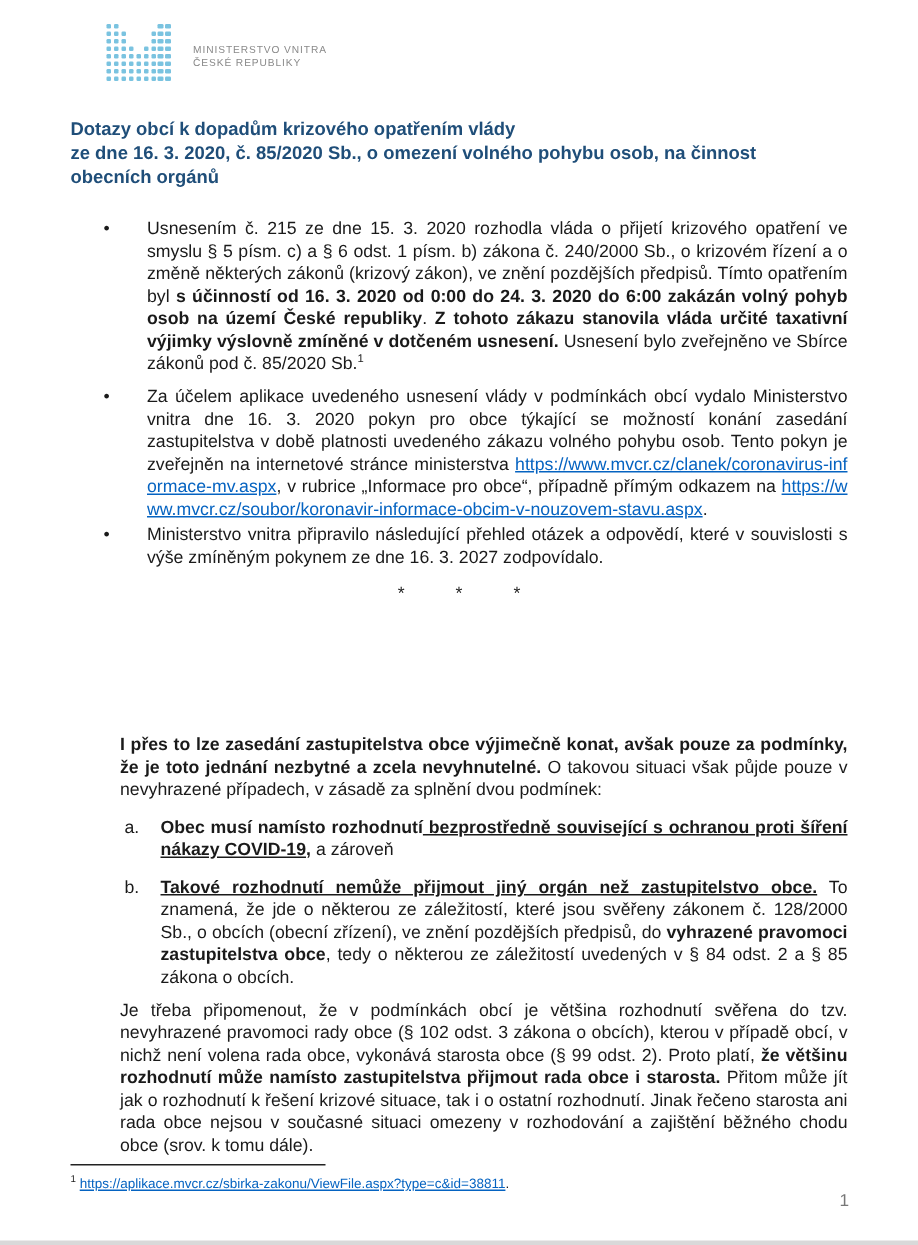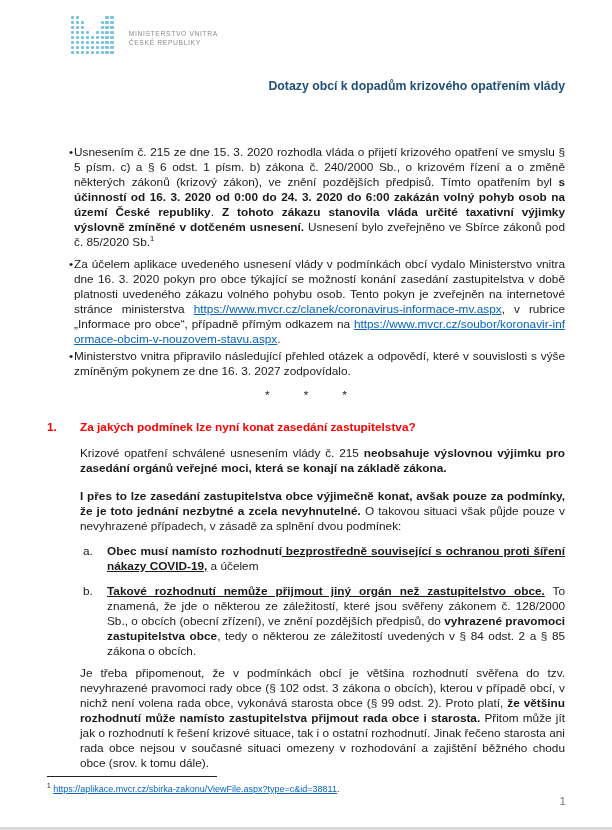--- a/index.html
+++ b/index.html
@@ -21,29 +21,29 @@
   .dot { width:3.6px; height:3.6px; margin:0.7px; border-radius:0.9px; background:transparent; }
   .dot.on { background:var(--logo_dot,#7ac3e0); }
   .logo-text {
     margin-left:14px; margin-top:14px;
     font-size:6.8px; line-height:9px; letter-spacing:0.6px;
     color:var(--logo_text,#8a8a8a); white-space:nowrap;
   }
 
   .doc-title {
     top:78px; left:47px; width:518px;
-    text-align:right; font-weight:bold;
+    text-align:left; font-weight:bold;
     font-size:12.3px; line-height:16px;
     color:var(--title,#1f4e79);
   }
 
   
   .bullet { left:68px; width:497px; }
   .bullet .marker { position:absolute; left:1px; top:0; }
-  .bullet .btext { display:block; margin-left:6px; text-align:justify; }
+  .bullet .btext { display:block; margin-left:30px; text-align:justify; }
 
   
   .stars { top:388px; left:47px; width:518px; display:flex; justify-content:center; gap:34px; font-size:11.8px; }
 
   
   .question { top:420px; left:47px; width:518px; font-weight:bold; color:var(--heading_red,#ff0000); }
   .question .qnum { display:inline-block; width:33px; }
 
   
   .para { left:80px; width:485px; text-align:justify; }
@@ -164,20 +164,22 @@
         </div>
       </div>
     <div class="logo-text">
       <div>MINISTERSTVO VNITRA</div>
       <div>ČESKÉ REPUBLIKY</div>
     </div>
   </div>
 
   <div class="abs doc-title">
     <div>Dotazy obcí k dopadům krizového opatřením vlády</div>
+    <div>ze dne 16. 3. 2020, č. 85/2020 Sb., o omezení volného pohybu osob, na činnost</div>
+    <div>obecních orgánů</div>
   </div>
 
   <div class="abs bullet" style="top:145px">
     <span class="marker">•</span>
     <span class="btext"><span>Usnesením č. 215 ze dne 15. 3. 2020 rozhodla vláda o přijetí krizového opatření ve smyslu § 5 písm. c) a § 6 odst. 1 písm. b) zákona č. 240/2000 Sb., o krizovém řízení a o změně některých zákonů (krizový zákon), ve znění pozdějších předpisů. Tímto opatřením byl </span><span class="b">s účinností od 16. 3. 2020 od 0:00 do 24. 3. 2020 do 6:00 zakázán volný pohyb osob na území České republiky</span><span>. </span><span class="b">Z tohoto zákazu stanovila vláda určité taxativní výjimky výslovně zmíněné v dotčeném usnesení.</span><span> Usnesení bylo zveřejněno ve Sbírce zákonů pod č. 85/2020 Sb.</span><sup>1</sup></span>
   </div>
 
   <div class="abs bullet" style="top:257px">
     <span class="marker">•</span>
     <span class="btext"><span>Za účelem aplikace uvedeného usnesení vlády v podmínkách obcí vydalo Ministerstvo vnitra dne 16. 3. 2020 pokyn pro obce týkající se možností konání zasedání zastupitelstva v době platnosti uvedeného zákazu volného pohybu osob. Tento pokyn je zveřejněn na internetové stránce ministerstva </span><span class="link">https://www.mvcr.cz/clanek/coronavirus-informace-mv.aspx</span><span>, v rubrice „Informace pro obce“, případně přímým odkazem na </span><span class="link">https://www.mvcr.cz/soubor/koronavir-informace-obcim-v-nouzovem-stavu.aspx</span><span>.</span></span>
@@ -187,31 +189,27 @@
     <span class="marker">•</span>
     <span class="btext"><span>Ministerstvo vnitra připravilo následující přehled otázek a odpovědí, které v souvislosti s výše zmíněným pokynem ze dne 16. 3. 2027 zodpovídalo.</span></span>
   </div>
 
   <div class="abs stars">
     <span>*</span>
     <span>*</span>
     <span>*</span>
   </div>
 
-  <div class="abs question">
-    <span class="qnum">1.</span><span>Za jakých podmínek lze nyní konat zasedání zastupitelstva?</span>
-  </div>
-
-  <div class="abs para" style="top:446px"><span>Krizové opatření schválené usnesením vlády č. 215 </span><span class="b">neobsahuje výslovnou výjimku pro zasedání orgánů veřejné moci, která se konají na základě zákona.</span></div>
+
 
   <div class="abs para" style="top:489px"><span class="b">I přes to lze zasedání zastupitelstva obce výjimečně konat, avšak pouze za podmínky, že je toto jednání nezbytné a zcela nevyhnutelné.</span><span> O takovou situaci však půjde pouze v nevyhrazené případech, v zásadě za splnění dvou podmínek:</span></div>
 
   <div class="abs cond-item" style="top:544px">
     <span class="imarker">a.</span>
-    <span class="itext"><span class="b">Obec musí namísto rozhodnutí</span><span class="b u"> bezprostředně související s ochranou proti šíření nákazy COVID-19,</span><span> a účelem</span></span>
+    <span class="itext"><span class="b">Obec musí namísto rozhodnutí</span><span class="b u"> bezprostředně související s ochranou proti šíření nákazy COVID-19,</span><span> a zároveň</span></span>
   </div>
 
   <div class="abs cond-item" style="top:584px">
     <span class="imarker">b.</span>
     <span class="itext"><span class="b u">Takové rozhodnutí nemůže přijmout jiný orgán než zastupitelstvo obce.</span><span> To znamená, že jde o některou ze záležitostí, které jsou svěřeny zákonem č. 128/2000 Sb., o obcích (obecní zřízení), ve znění pozdějších předpisů, do </span><span class="b">vyhrazené pravomoci zastupitelstva obce</span><span>, tedy o některou ze záležitostí uvedených v § 84 odst. 2 a § 85 zákona o obcích.</span></span>
   </div>
 
   <div class="abs para" style="top:666px"><span>Je třeba připomenout, že v podmínkách obcí je většina rozhodnutí svěřena do tzv. nevyhrazené pravomoci rady obce (§ 102 odst. 3 zákona o obcích), kterou v případě obcí, v nichž není volena rada obce, vykonává starosta obce (§ 99 odst. 2). Proto platí, </span><span class="b">že většinu rozhodnutí může namísto zastupitelstva přijmout rada obce i starosta.</span><span> Přitom může jít jak o rozhodnutí k řešení krizové situace, tak i o ostatní rozhodnutí. Jinak řečeno starosta ani rada obce nejsou v současné situaci omezeny v rozhodování a zajištění běžného chodu obce (srov. k tomu dále).</span></div>
 
   <div class="abs footnote-rule"></div>

